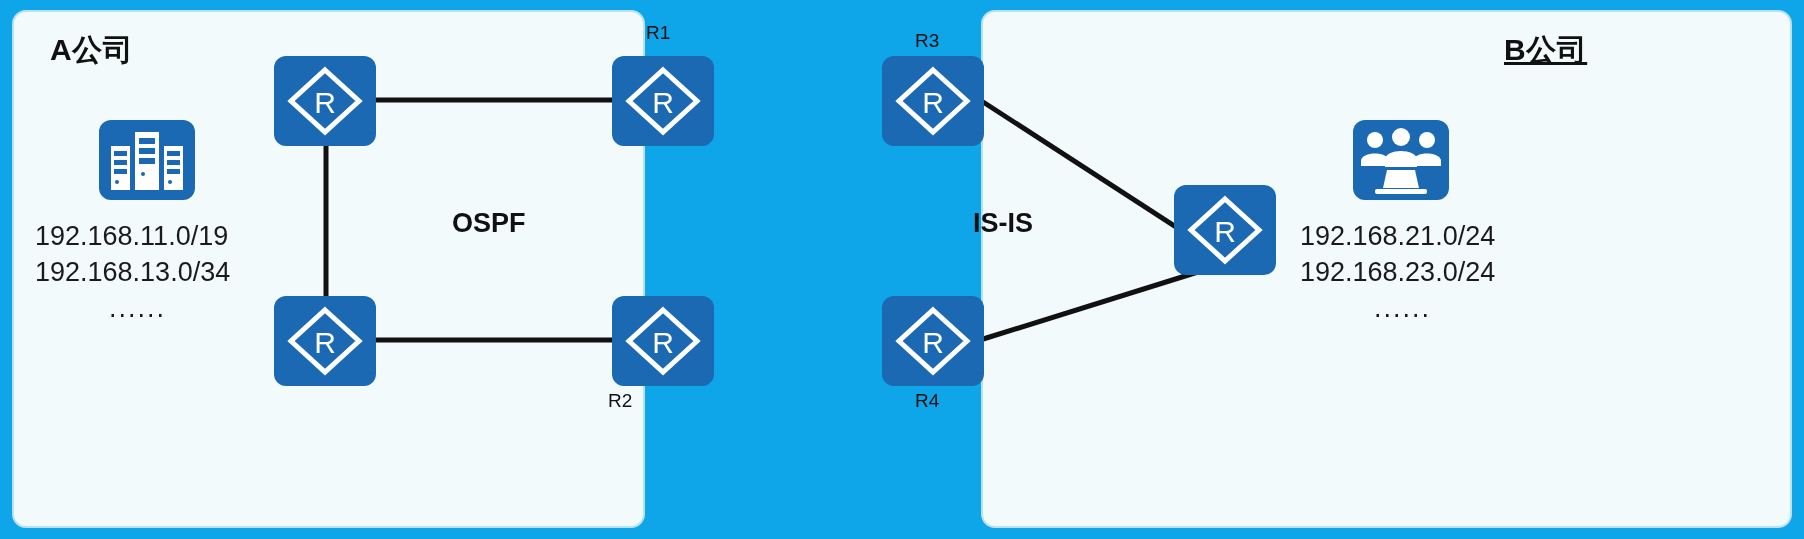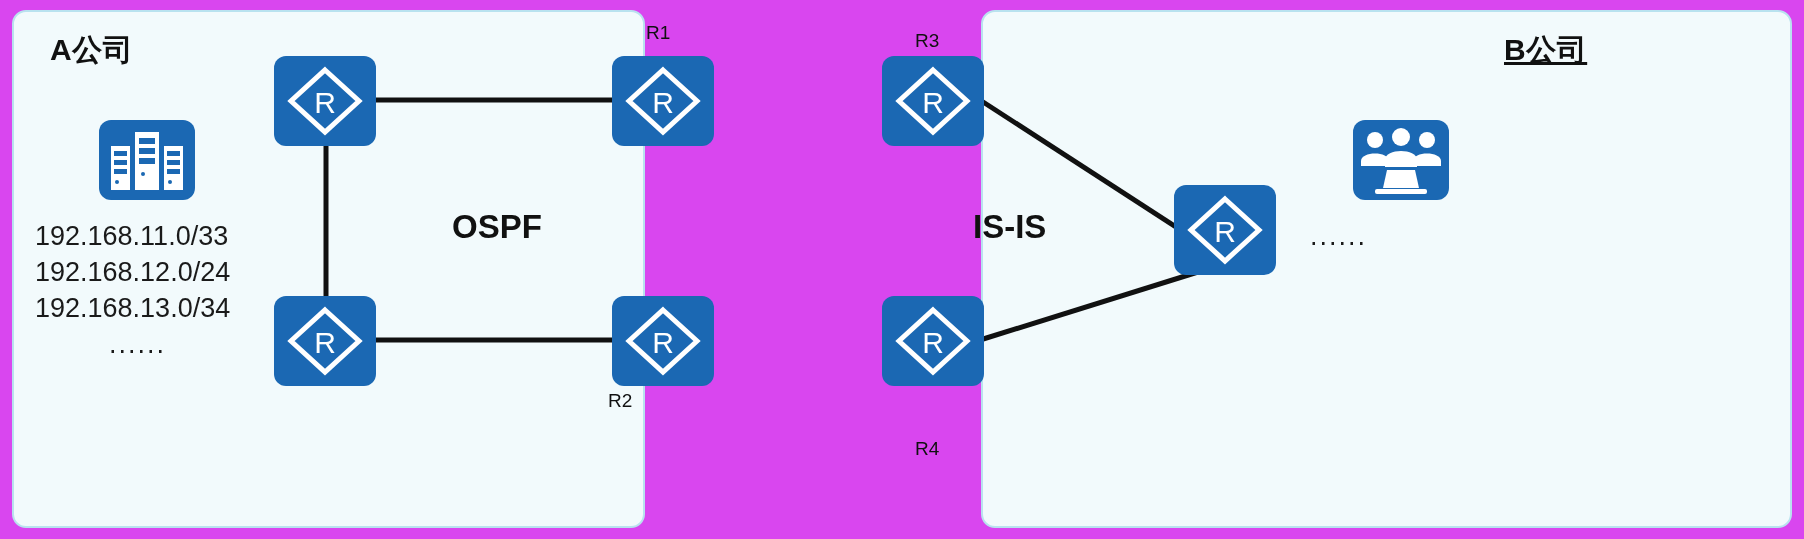--- a/index.html
+++ b/index.html
@@ -7,21 +7,21 @@
     padding: 0;
     background: #ffffff;
   }
   body {
     font-family: "Liberation Sans", sans-serif;
   }
   #canvas {
     position: relative;
     width: 1804px;
     height: 539px;
-    background: #d946ef;
+    background: #0ea5e9;
     overflow: hidden;
   }
 
   
   .panel {
     position: absolute;
     background: #f2fafc;
     border: 2px solid #b9e2ef;
     border-radius: 14px;
     box-sizing: border-box;
@@ -64,21 +64,21 @@
     position: absolute;
     font-size: 19px;
     font-weight: normal;
     color: #111111;
     white-space: nowrap;
   }
 
   
   .proto-label {
     position: absolute;
-    font-size: 33px;
+    font-size: 27px;
     font-weight: bold;
     color: #111111;
     white-space: nowrap;
   }
   #proto-ospf  { left: 452px;  top: 208px; }
   #proto-isis  { left: 973px; top: 208px; }
 
   
   .device-icon {
     position: absolute;
@@ -178,21 +178,21 @@
   <div class="router" style="left:1174px; top:185px;">
     <svg width="102" height="90" viewBox="0 0 102 90">
       <polygon points="51,14 85,45 51,76 17,45" fill="none" stroke="#ffffff" stroke-width="5"></polygon>
       <text x="51" y="57" font-family="Liberation Sans, sans-serif" font-size="30" fill="#ffffff" text-anchor="middle">R</text>
     </svg>
   </div>
 
   <div class="node-label" style="left:646px; top:22px;">R1</div>
   <div class="node-label" style="left:608px; top:390px;">R2</div>
   <div class="node-label" style="left:915px; top:22px;margin-top:8px;">R3</div>
-  <div class="node-label" style="left:915px; top:390px;margin-top:48px;">R4</div>
+  <div class="node-label" style="left:915px; top:390px;">R4</div>
 
   <div id="proto-ospf" class="proto-label">OSPF</div>
   <div id="proto-isis" class="proto-label">IS-IS</div>
 
   <div id="server-icon" class="device-icon">
     <svg width="96" height="80" viewBox="0 0 96 80">
 
       <rect x="12" y="26" width="19" height="44" fill="#ffffff"></rect>
       <rect x="15" y="31" width="13" height="5" fill="#1b68b3"></rect>
       <rect x="15" y="40" width="13" height="5" fill="#1b68b3"></rect>
@@ -224,23 +224,24 @@
 
       <circle cx="48" cy="17" r="9" fill="#ffffff"></circle>
       <path d="M32 40 C32 28 64 28 64 40 L64 47 L32 47 Z" fill="#ffffff"></path>
 
       <path d="M34 50 L62 50 L66 68 L30 68 Z" fill="#ffffff"></path>
       <rect x="22" y="69" width="52" height="5" rx="2" fill="#ffffff"></rect>
     </svg>
   </div>
 
   <div id="subnets-a" class="subnet-list">
-    <span class="subnet-line">192.168.11.0/33</span>
-    <span class="subnet-line">192.168.12.0/24</span>
+    <span class="subnet-line">192.168.11.0/19</span>
     <span class="subnet-line">192.168.13.0/34</span>
     <span class="subnet-more">......</span>
   </div>
 
   <div id="subnets-b" class="subnet-list">
+    <span class="subnet-line">192.168.21.0/24</span>
+    <span class="subnet-line">192.168.23.0/24</span>
     <span class="subnet-more">......</span>
   </div>
 
 </div>
 
 </body></html>

